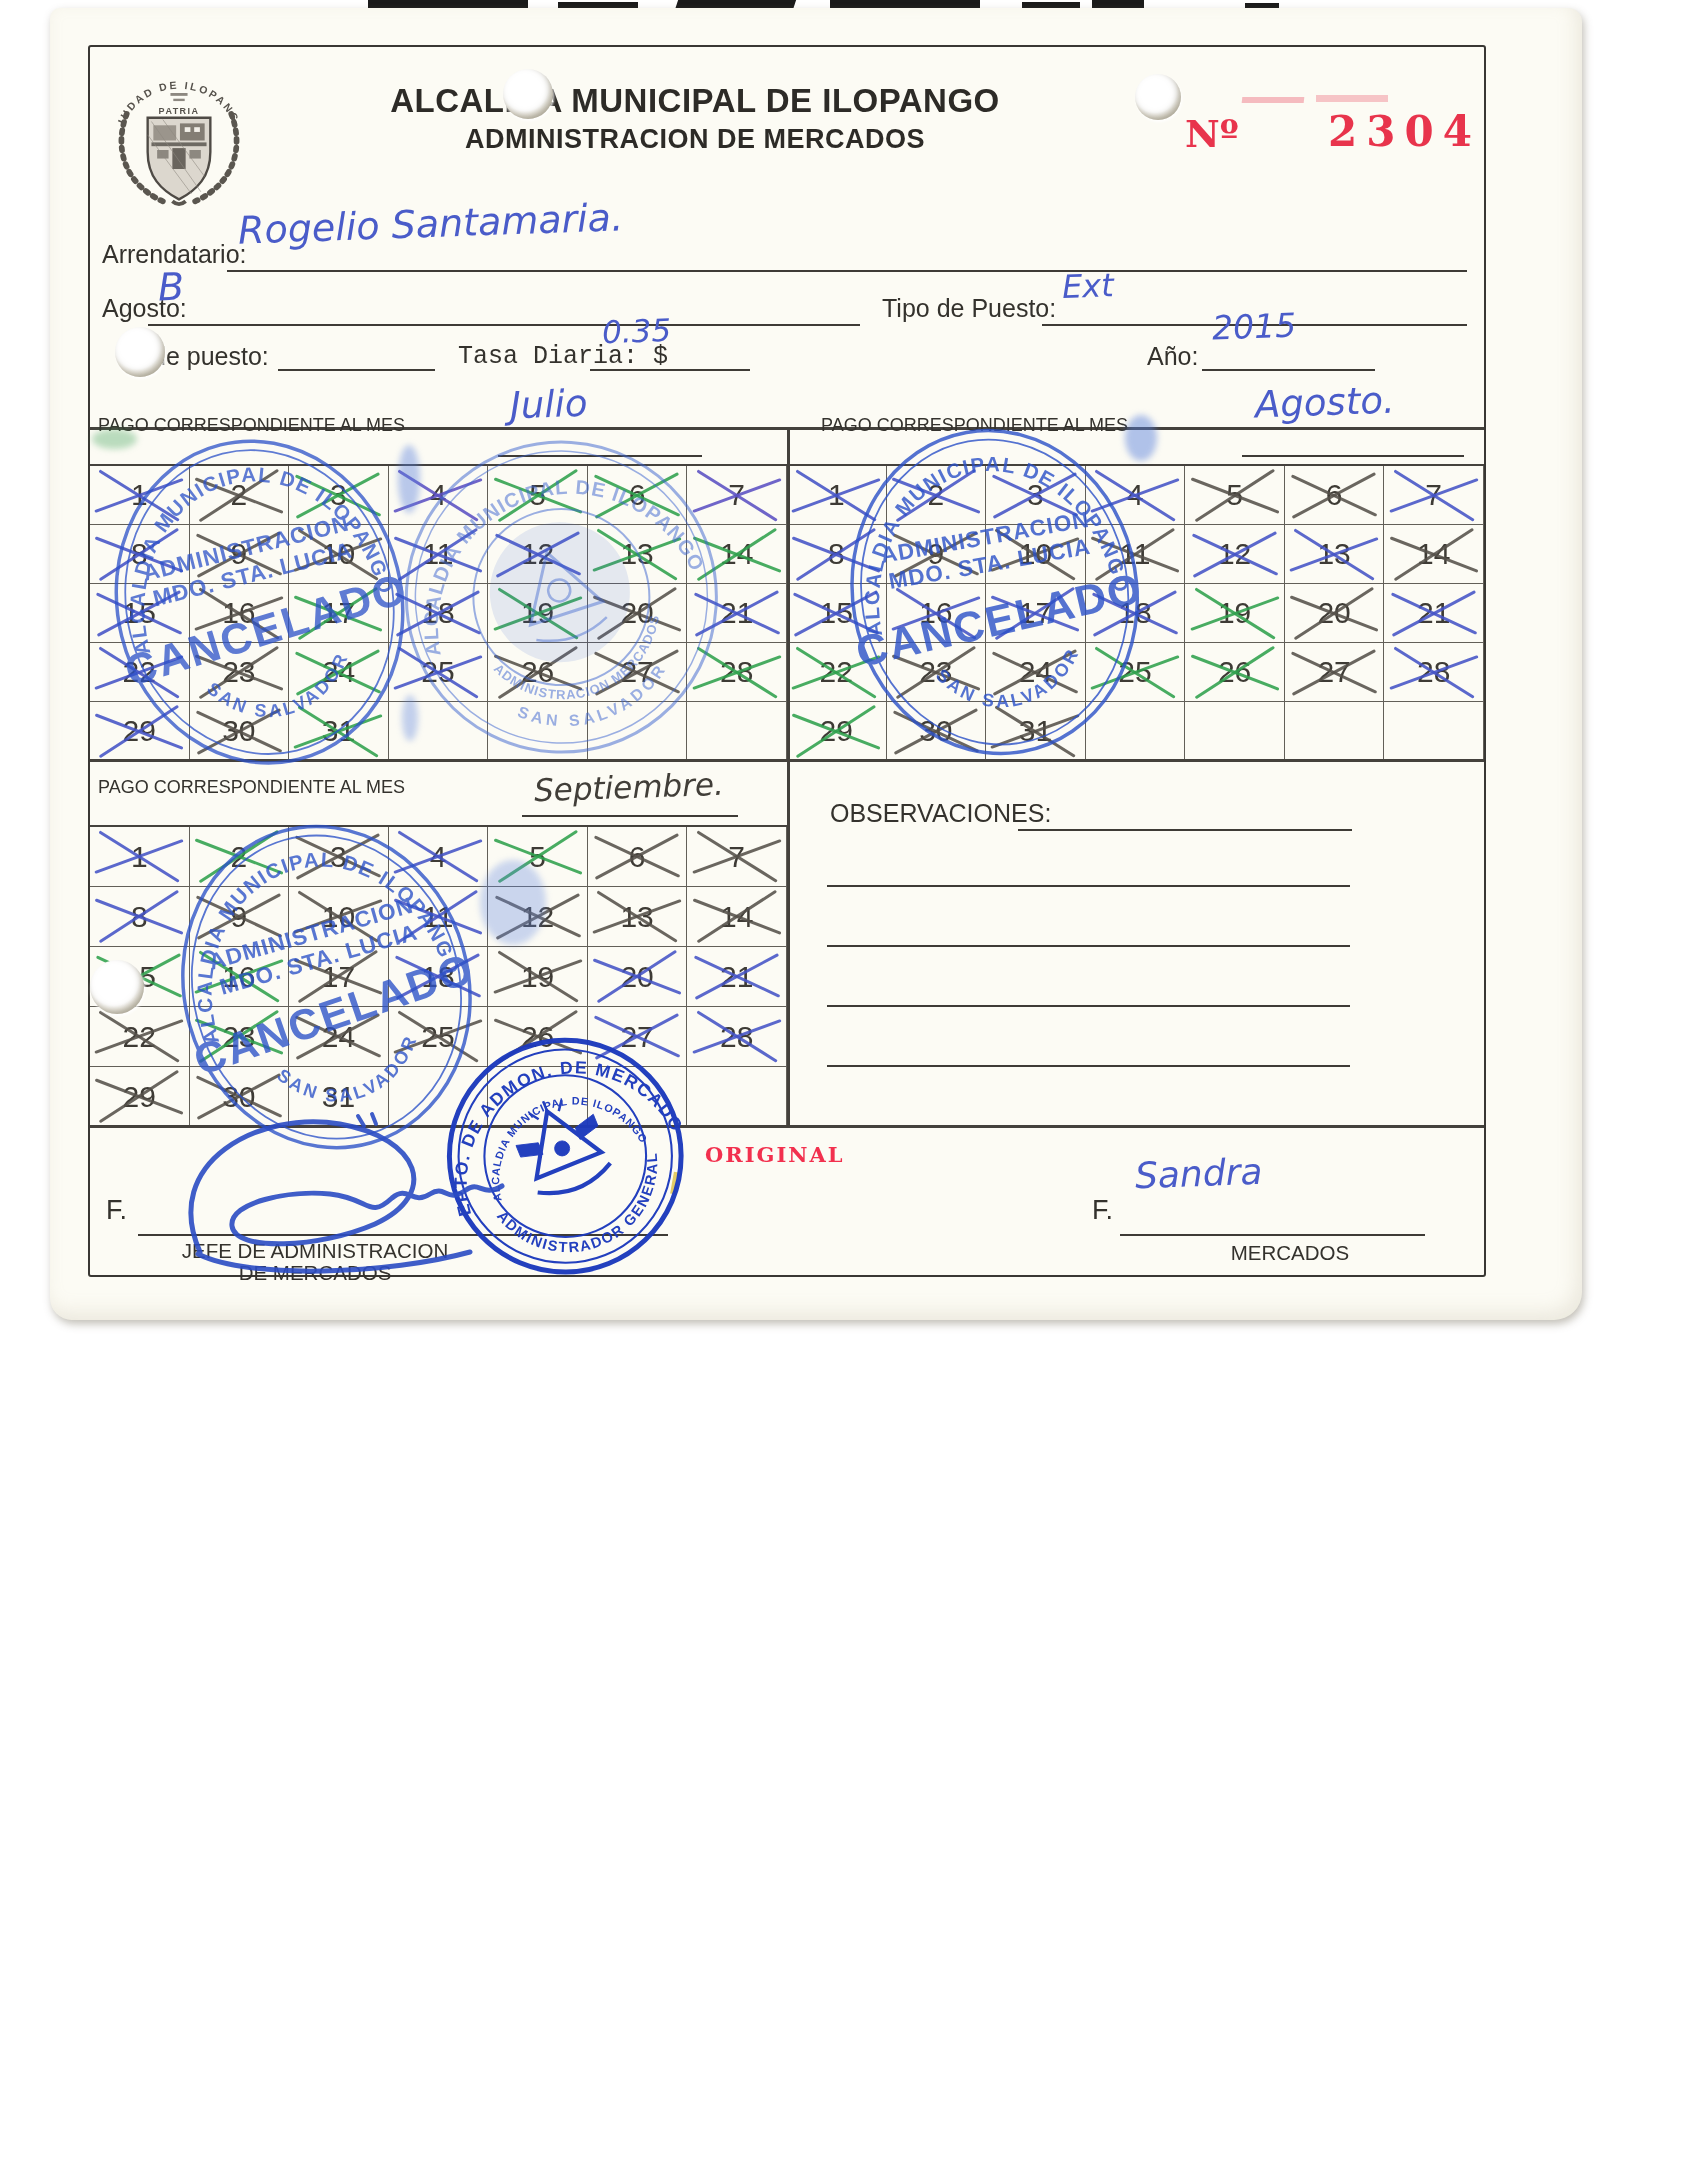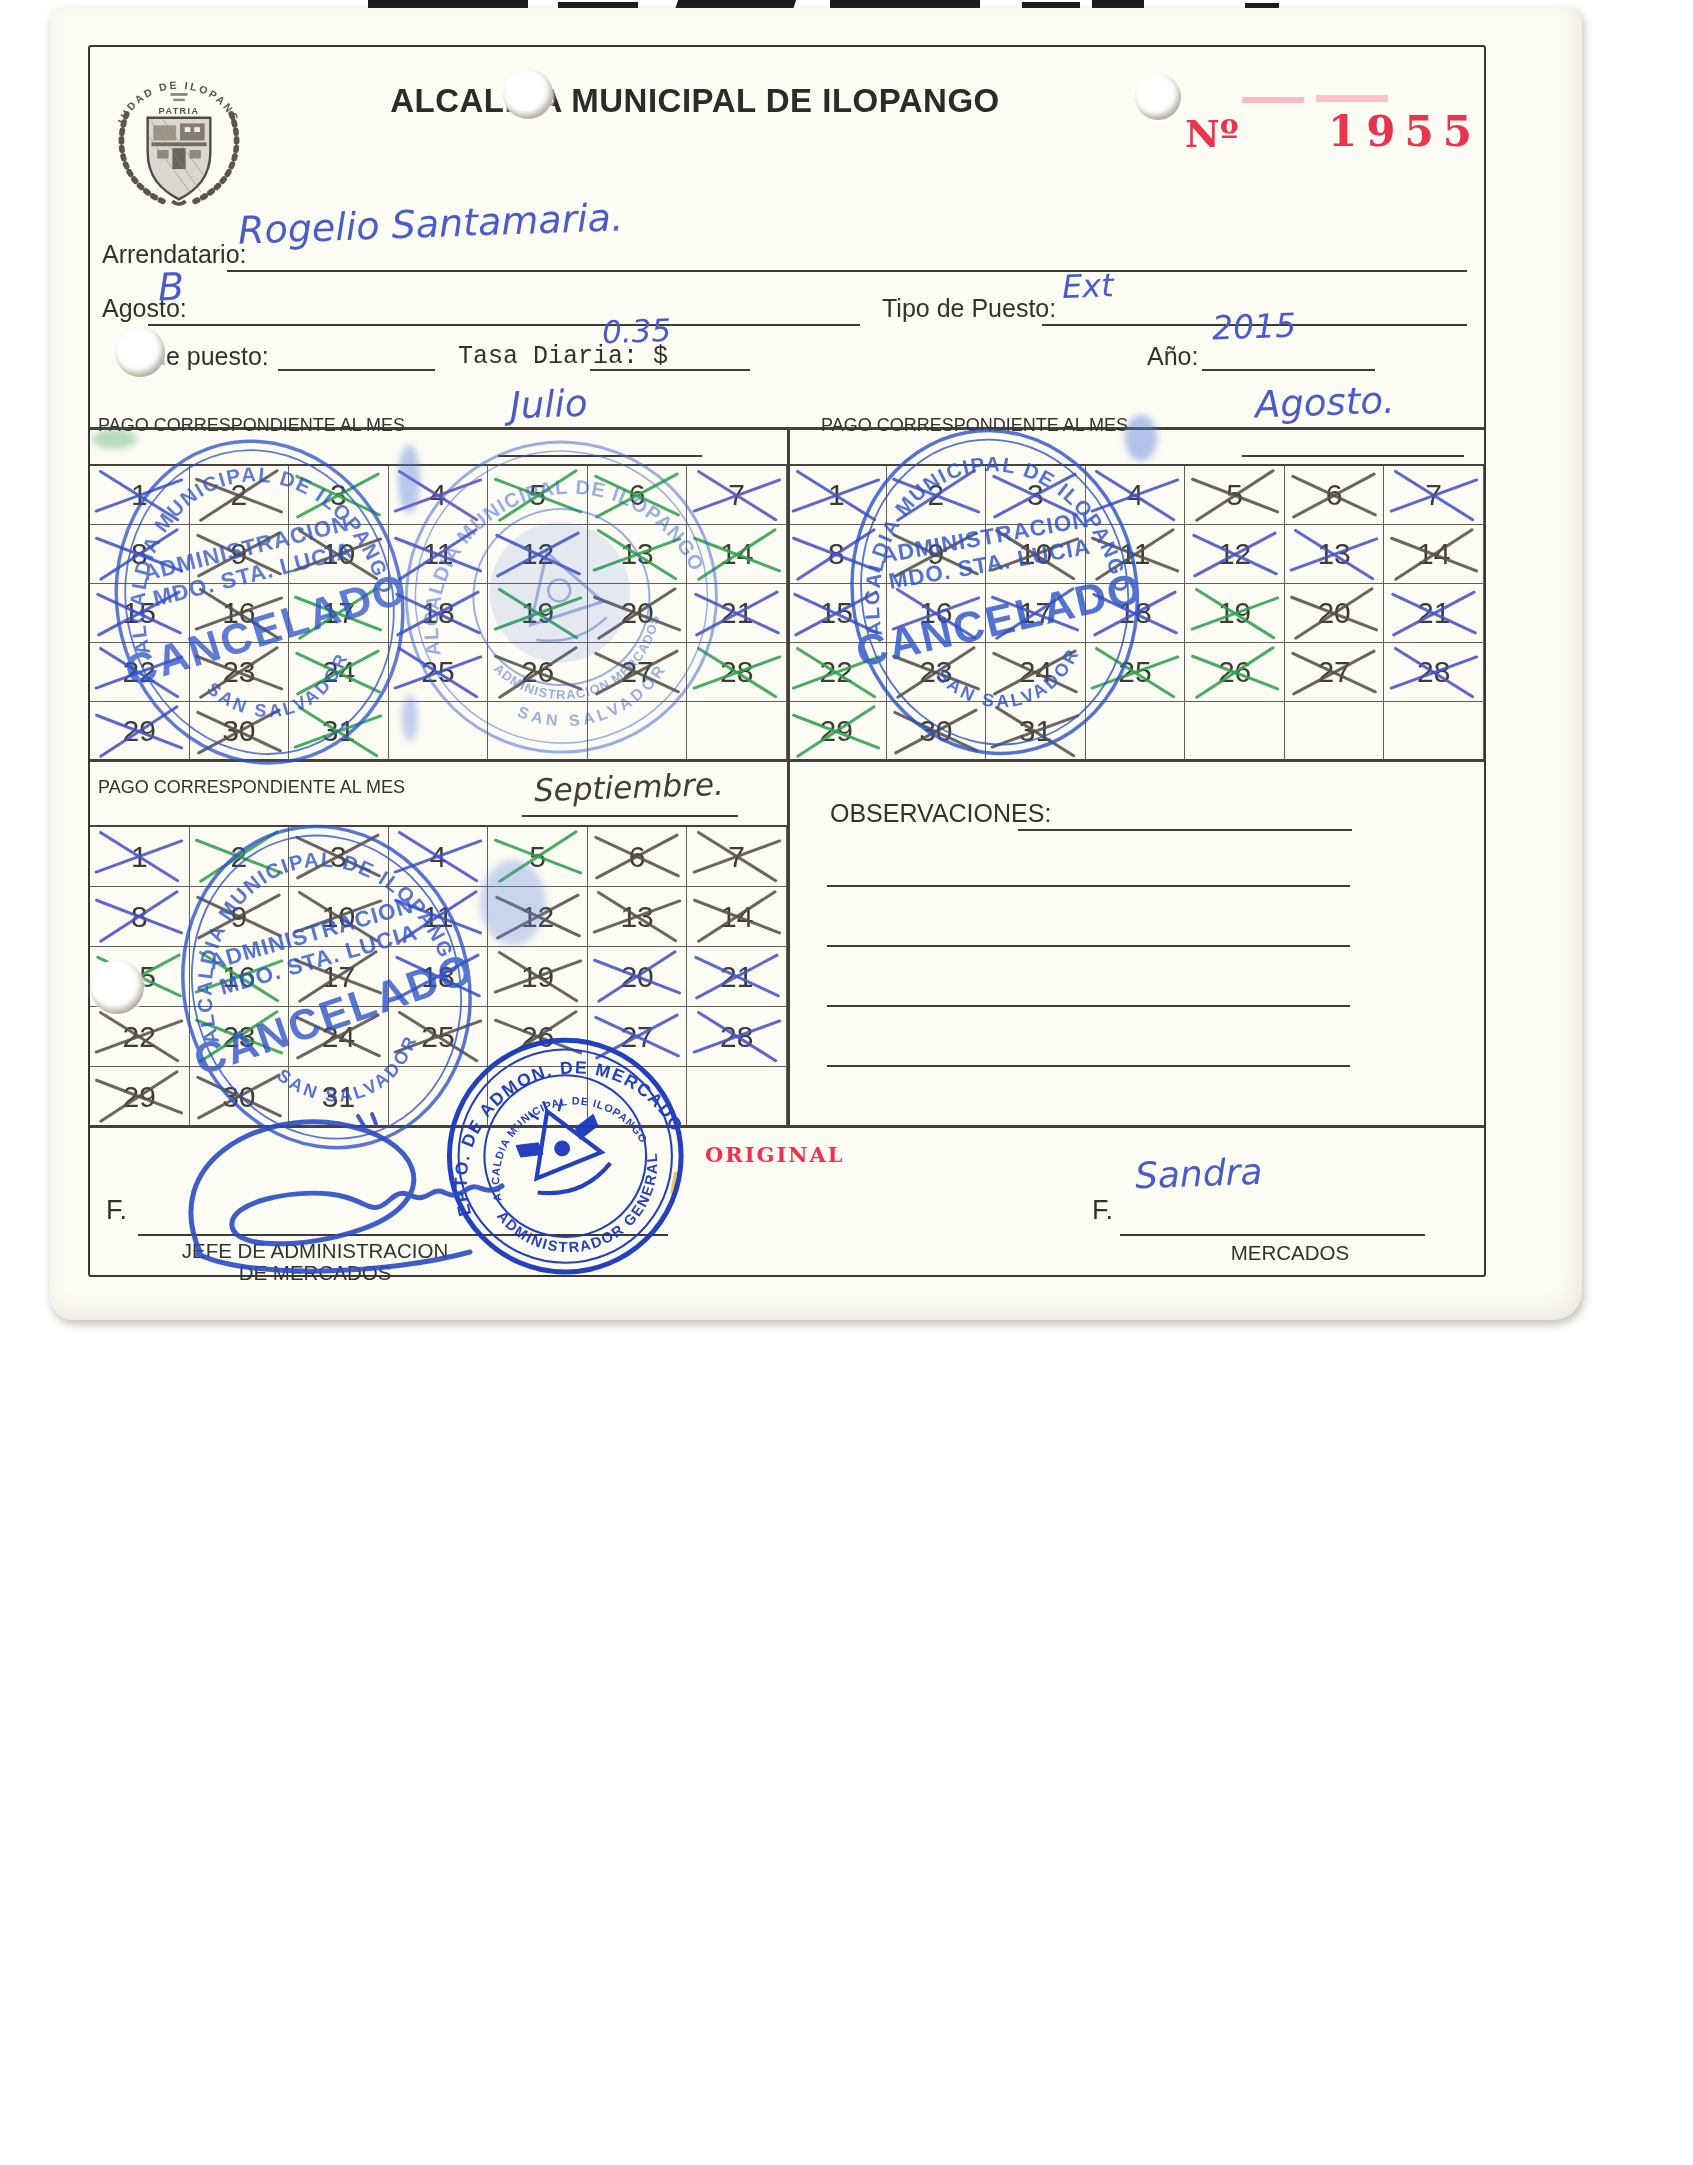--- a/index.html
+++ b/index.html
@@ -75,24 +75,25 @@
  <rect x="56" y="92" width="58" height="4" fill="#6e6a63"></rect>
  <rect x="62" y="100" width="12" height="9" fill="#8d8880"></rect>
  <rect x="96" y="100" width="12" height="9" fill="#8d8880"></rect>
  <rect x="78" y="98" width="14" height="22" fill="#6a655e"></rect>
  <path d="M56,70 l52,74 M68,68 l44,60 M52,84 l46,62" stroke="#8d8880" stroke-width="1" opacity=".6"></path>
  <path d="M 30,62 C 16,98 28,136 68,154" fill="none" stroke="#5a564f" stroke-width="6" stroke-dasharray="3,6" stroke-linecap="round"></path>
  <path d="M 140,62 C 154,98 142,136 102,154" fill="none" stroke="#5a564f" stroke-width="6" stroke-dasharray="3,6" stroke-linecap="round"></path>
  <path d="M 78,154 q7,6 14,0" fill="none" stroke="#5a564f" stroke-width="4"></path>
 </svg></div>
       <div class="title1">ALCALDIA MUNICIPAL DE ILOPANGO</div>
+      <div class="title2">ADMINISTRACION DE MERCADOS</div>
       <div class="abs redserif" style="left:1095px;top:64px;font-size:38px;">Nº</div>
       <div class="abs" style="left:1152px;top:50px;width:62px;height:6px;background:rgba(232,70,92,.35);transform:skewX(-6deg);"></div>
       <div class="abs" style="left:1226px;top:48px;width:72px;height:7px;background:rgba(232,70,92,.3);"></div>
-      <div class="abs redserif" style="left:1238px;top:60px;font-size:42px;letter-spacing:9px;">1955</div>
+      <div class="abs redserif" style="left:1238px;top:60px;font-size:42px;letter-spacing:9px;">2304</div>
 
       <div class="lbl" style="left:12px;top:193px;">Arrendatario:</div>
       <div class="hand" style="left:148px;top:155px;font-size:38px;">Rogelio Santamaria.</div>
       <div class="rule" style="left:137px;top:223px;width:1240px;"></div>
 
       <div class="lbl" style="left:12px;top:247px;">Agosto:</div>
       <div class="hand" style="left:68px;top:218px;font-size:38px;">B</div>
       <div class="rule" style="left:58px;top:277px;width:712px;"></div>
       <div class="lbl" style="left:792px;top:247px;">Tipo de Puesto:</div>
       <div class="hand" style="left:972px;top:220px;font-size:32px;">Ext</div>

